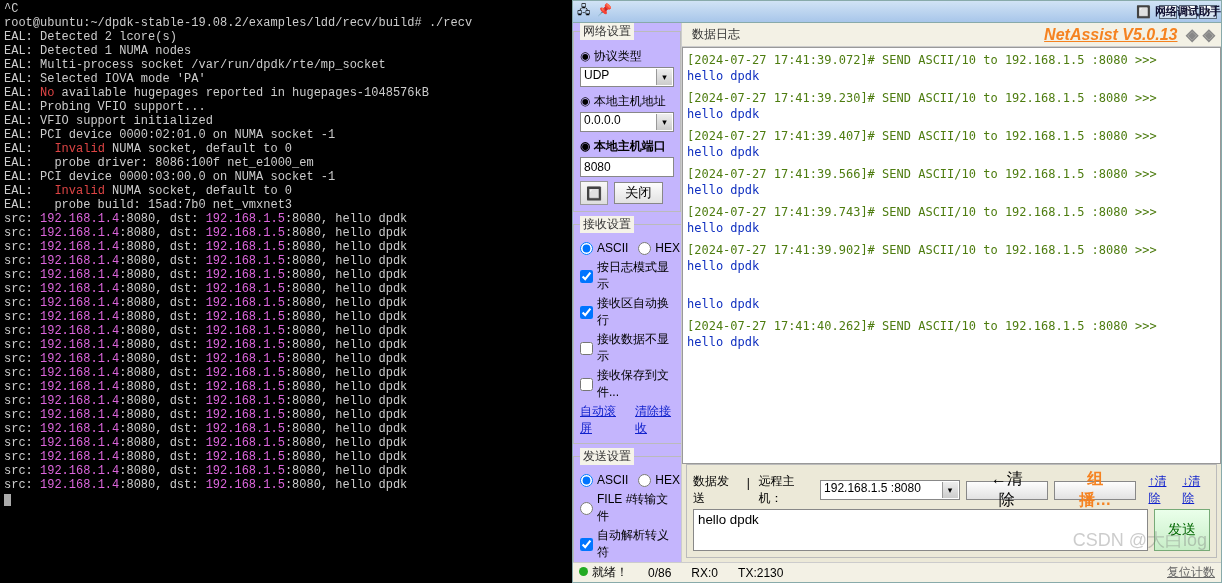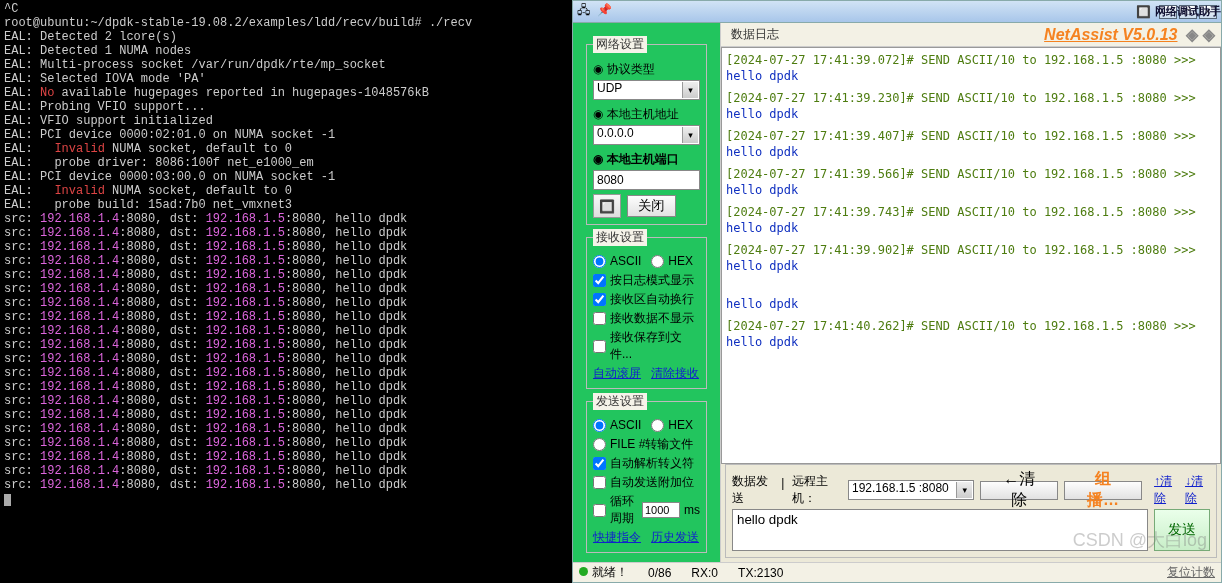--- a/index.html
+++ b/index.html
@@ -11,21 +11,21 @@
   .win{flex:1;height:583px;display:flex;flex-direction:column;border:1px solid #8aa;background:#ece9d8;}
   .titlebar{height:22px;background:linear-gradient(#d1e3f5,#a8c6ea);display:flex;align-items:center;padding:0 4px;border-bottom:1px solid #8aa;position:relative;}
   .titlebar .icons-left span{margin-right:4px;cursor:pointer;font-size:12px;}
   .titlebar .title{position:absolute;left:0;right:0;text-align:right;font-weight:bold;color:#113;font-size:11px;pointer-events:none;}
   .titlebar .icons-right{margin-left:auto;display:flex;gap:2px;}
   .winbtn{width:18px;height:14px;border:1px solid #567;background:linear-gradient(#fff,#cde);font-size:10px;text-align:center;line-height:12px;cursor:pointer;}
   .toolbar{height:24px;background:#f3f1e5;border-bottom:1px solid #ccc;display:flex;align-items:center;padding:0 6px;justify-content:space-between;}
   .brand{color:#f58220;font-style:italic;font-weight:bold;font-size:16px;}
   .brand .diamond{color:#888;font-style:normal;margin-left:4px;}
   .body{flex:1;display:flex;overflow:hidden;}
-  .side{width:148px;background:#22c55e;border-right:1px solid #ccc;padding:13px;display:flex;flex-direction:column;gap:4px;overflow:hidden;}
+  .side{width:109px;background:#c4b5fd;border-right:1px solid #ccc;padding:0;display:flex;flex-direction:column;gap:4px;overflow:hidden;}
   fieldset{border:1px solid #bbb;padding:6px 6px 6px 6px;}
   legend{padding:0 3px;color:#333;background:#f5f3e9;}
   .combo,.textin{width:100%;height:20px;border:1px solid #888;background:#fff;font-size:12px;padding:0 3px;position:relative;}
   .combo .arrow{position:absolute;right:1px;top:1px;bottom:1px;width:16px;background:linear-gradient(#eee,#ccc);border-left:1px solid #999;text-align:center;line-height:16px;font-size:9px;}
   .btn{height:22px;border:1px solid #888;background:linear-gradient(#fdfdfd,#e2e2e2);padding:0 10px;cursor:pointer;display:inline-flex;align-items:center;justify-content:center;}
   .btn.small{height:19px;padding:0 18px;font-size:16px;}
   .iconbtn{width:28px;height:24px;border:1px solid #999;background:linear-gradient(#f8f8f8,#dedede);display:inline-flex;align-items:center;justify-content:center;font-size:13px;}
   .row{display:flex;align-items:center;gap:6px;margin-top:4px;}
   .chk{display:flex;align-items:center;gap:4px;margin:2px 0;}
   .chk input{margin:0;}

